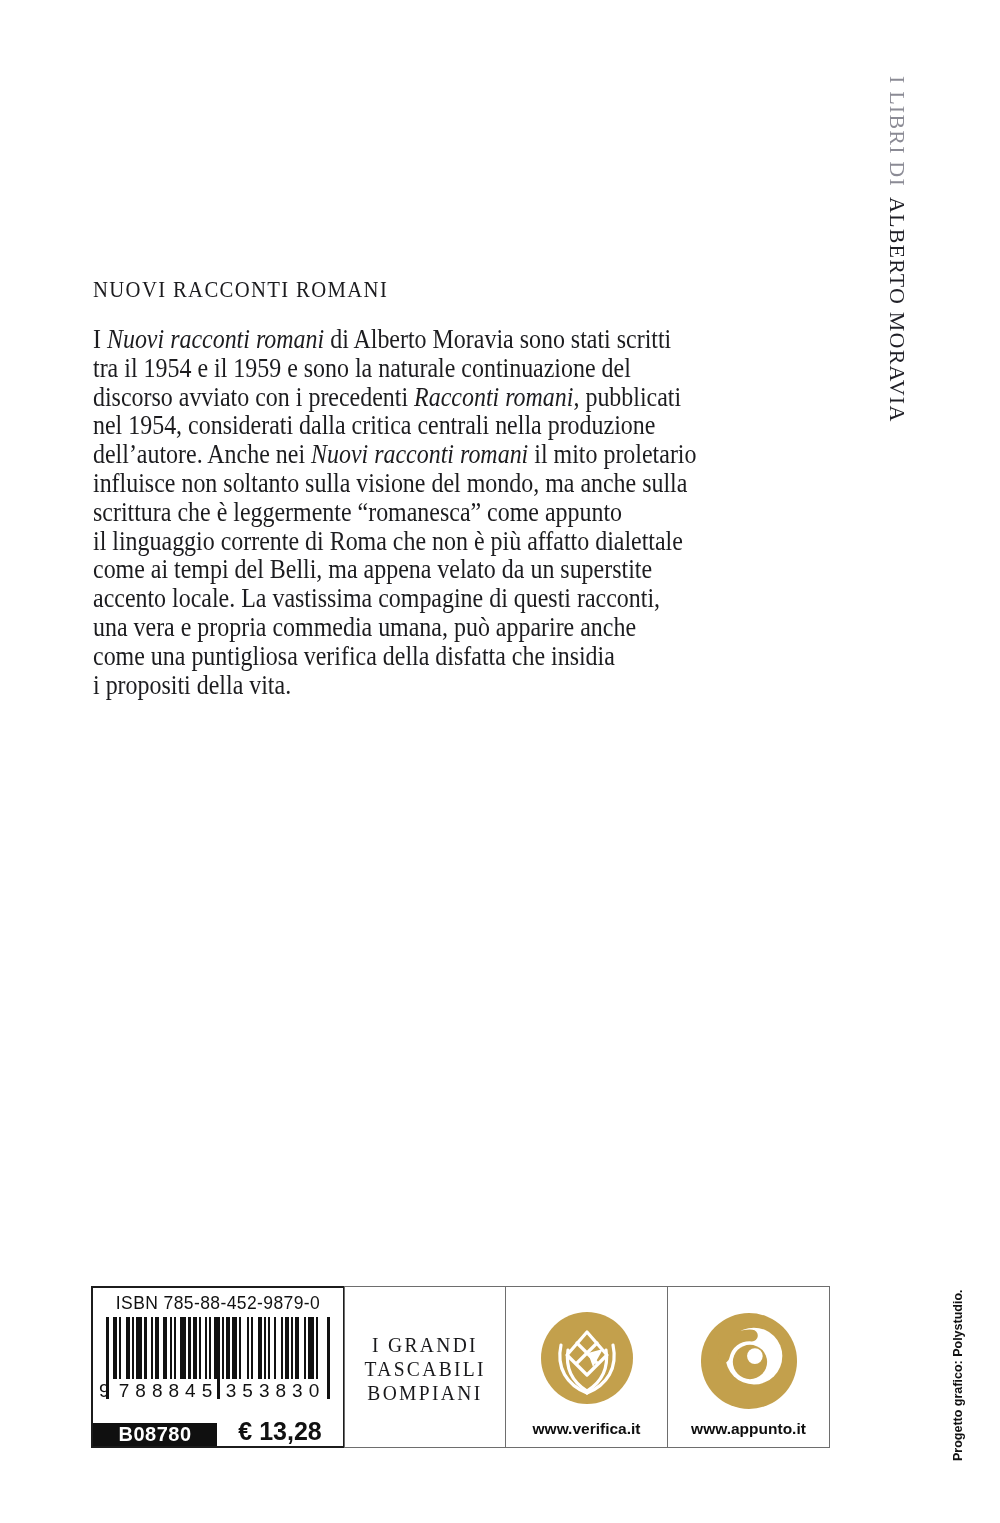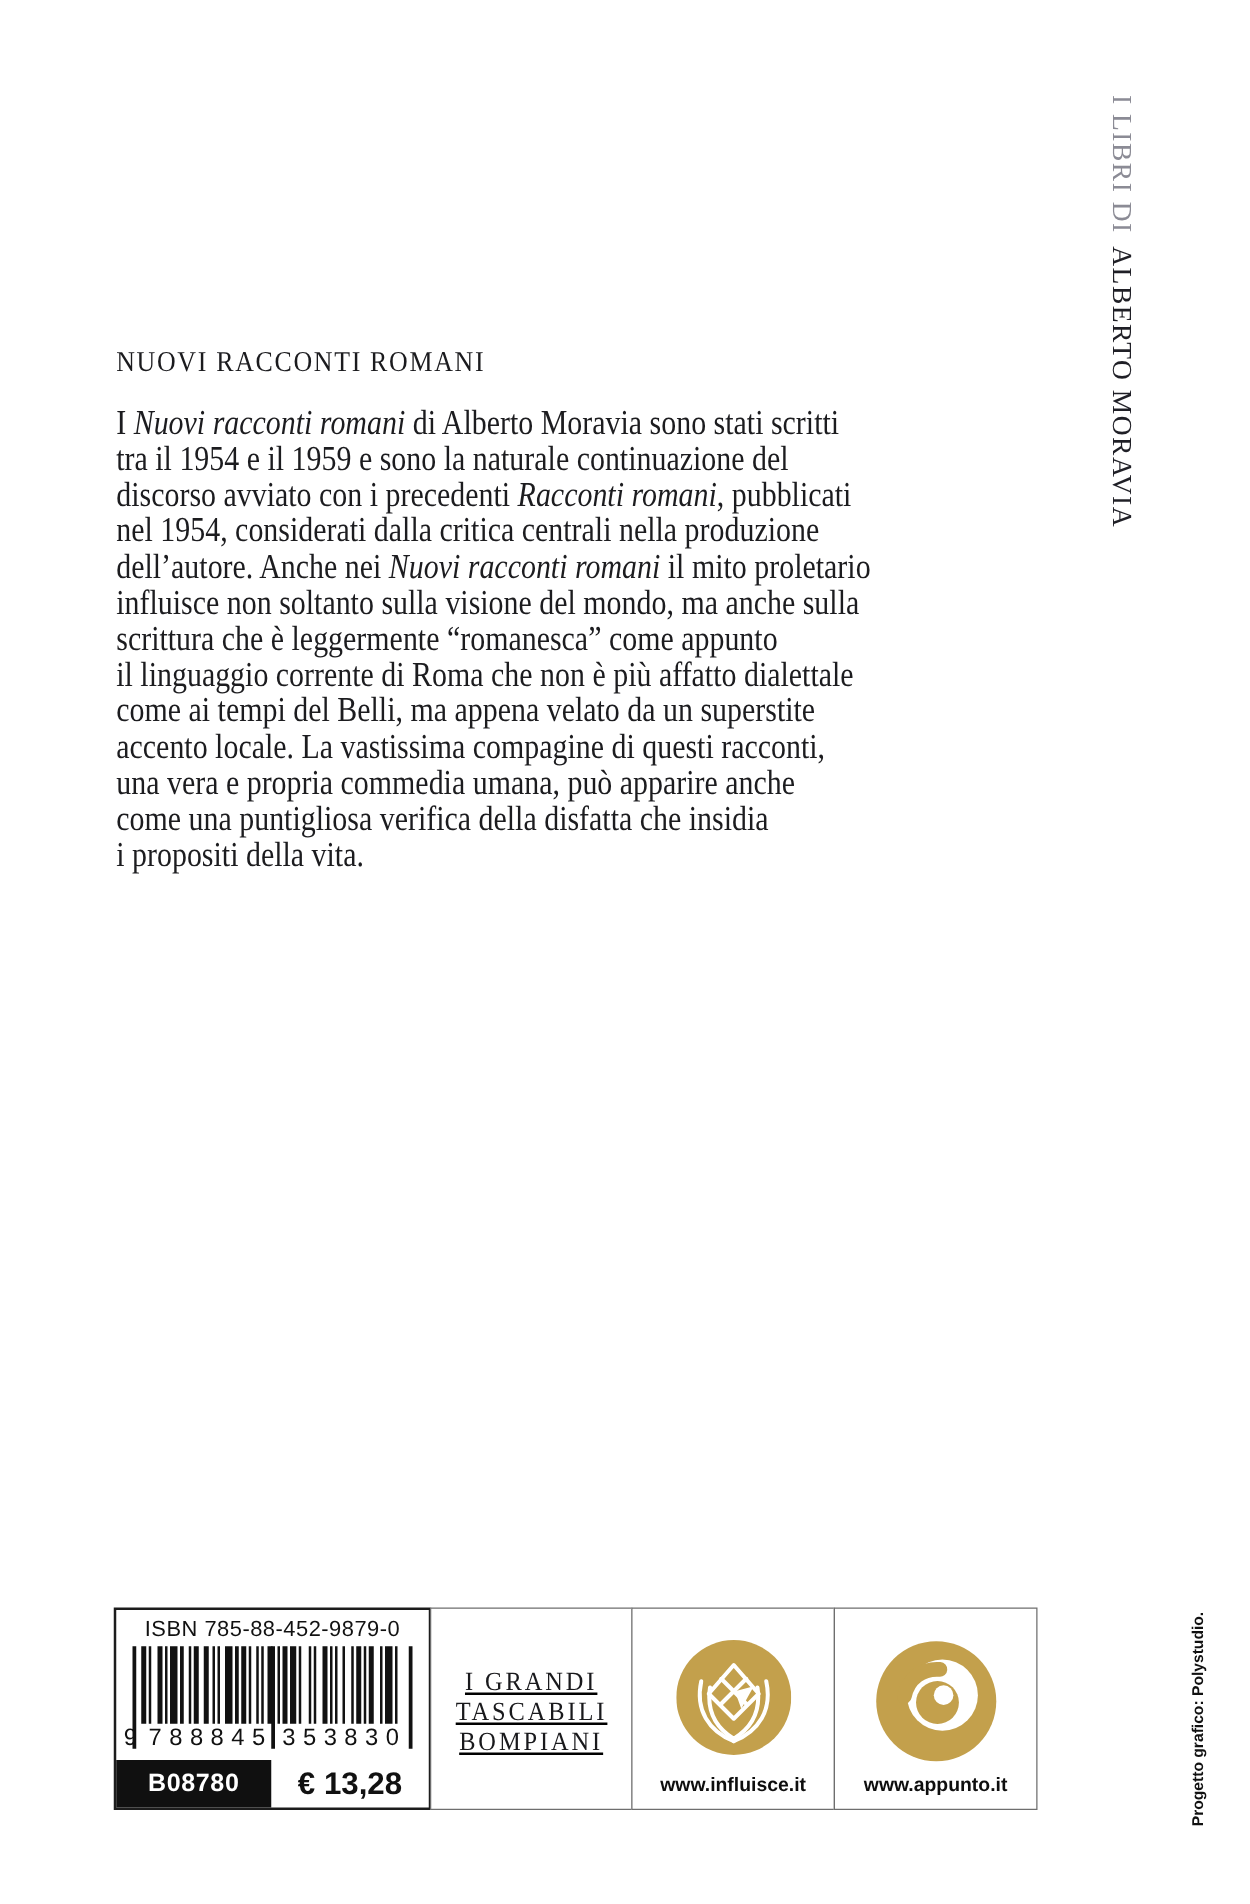--- a/index.html
+++ b/index.html
@@ -56,25 +56,25 @@
   .isbn{margin-top:5px;text-align:center;font-size:17.5px;letter-spacing:.4px;color:#111;white-space:nowrap;}
   .bars-wrap{position:relative;margin:3px 20px 0 20px;height:62px;}
   #bars{display:flex;height:62px;}
   .guard{position:absolute;top:0;width:2.6px;height:82px;background:#111;}
   .g-left{left:-7px;}
   .g-mid{left:calc(50% - 1px);}
   .g-right{right:-7px;}
   .digits{display:flex;align-items:flex-start;margin:1px 14px 0 6px;height:22px;font-size:19px;color:#111;position:relative;z-index:1;}
   .d-first{width:16px;}
   .d-group{flex:1;text-align:center;letter-spacing:6px;}
-  .price-row{position:absolute;left:0;right:0;bottom:0;height:38px;display:flex;}
+  .price-row{position:absolute;left:0;right:0;bottom:0;height:38px;display:flex;align-items:flex-end;}
   .code-cell{width:124px;background:#101010;color:#fff;font-weight:700;font-size:20px;letter-spacing:.5px;display:flex;align-items:center;justify-content:center;}
   .price-cell{flex:1;display:flex;align-items:center;justify-content:center;font-weight:700;font-size:25px;color:#111;}
 
-  #imprint{position:absolute;inset:0;display:flex;flex-direction:column;align-items:center;padding-top:46px;box-sizing:border-box;text-decoration:underline;}
+  #imprint{position:absolute;inset:0;display:flex;flex-direction:column;align-items:center;padding-top:46px;box-sizing:border-box;}
   .imprint-line{
     font-family:"Liberation Serif",serif;font-size:21px;line-height:24px;letter-spacing:2.5px;
     color:#19191c;transform:scaleX(.93);white-space:nowrap;
   }
 
   .logo-svg{position:absolute;left:50%;transform:translateX(-50%);top:25px;}
   .url{position:absolute;left:0;right:0;bottom:9px;text-align:center;font-weight:700;font-size:15.5px;color:#0e0e0e;}
 
   
   .credit{
@@ -216,21 +216,21 @@
       <g stroke="#ffffff" stroke-width="3.2" fill="none" stroke-linecap="round" stroke-linejoin="round">
         <path d="M20 33 C15 56 26 73 46 81"></path>
         <path d="M72 33 C77 56 66 73 46 81"></path>
         <path d="M27 38 C24 58 33 71 46 79 C59 71 68 58 65 38"></path>
         <path d="M46 20 L66 43 L46 63 L26 43 Z"></path>
         <path d="M36 31 L56 51"></path>
         <path d="M56 31 L36 51"></path>
       </g>
       <path d="M47 41 L62 37 L52 55 Z" fill="#ffffff"></path>
     </svg>
-    <div class="url">www.influisce.it</div>
+    <div class="url">www.verifica.it</div>
   </div>
 
   <div class="fbox" id="giunti-box">
     <svg class="logo-svg" width="98" height="98" viewBox="0 0 100 100">
       <circle cx="50" cy="50" r="49" fill="#C3A04C" class="gold-fill"></circle>
       <circle cx="55" cy="45" r="29" fill="#ffffff"></circle>
       <path d="M24 46 C27 31 39 23 53 24" stroke="#C3A04C" stroke-width="12" fill="none" stroke-linecap="round" class="gold-stroke"></path>
       <circle cx="51" cy="51" r="17.5" fill="#C3A04C" class="gold-fill"></circle>
       <circle cx="56" cy="45" r="8" fill="#ffffff"></circle>
     </svg>

